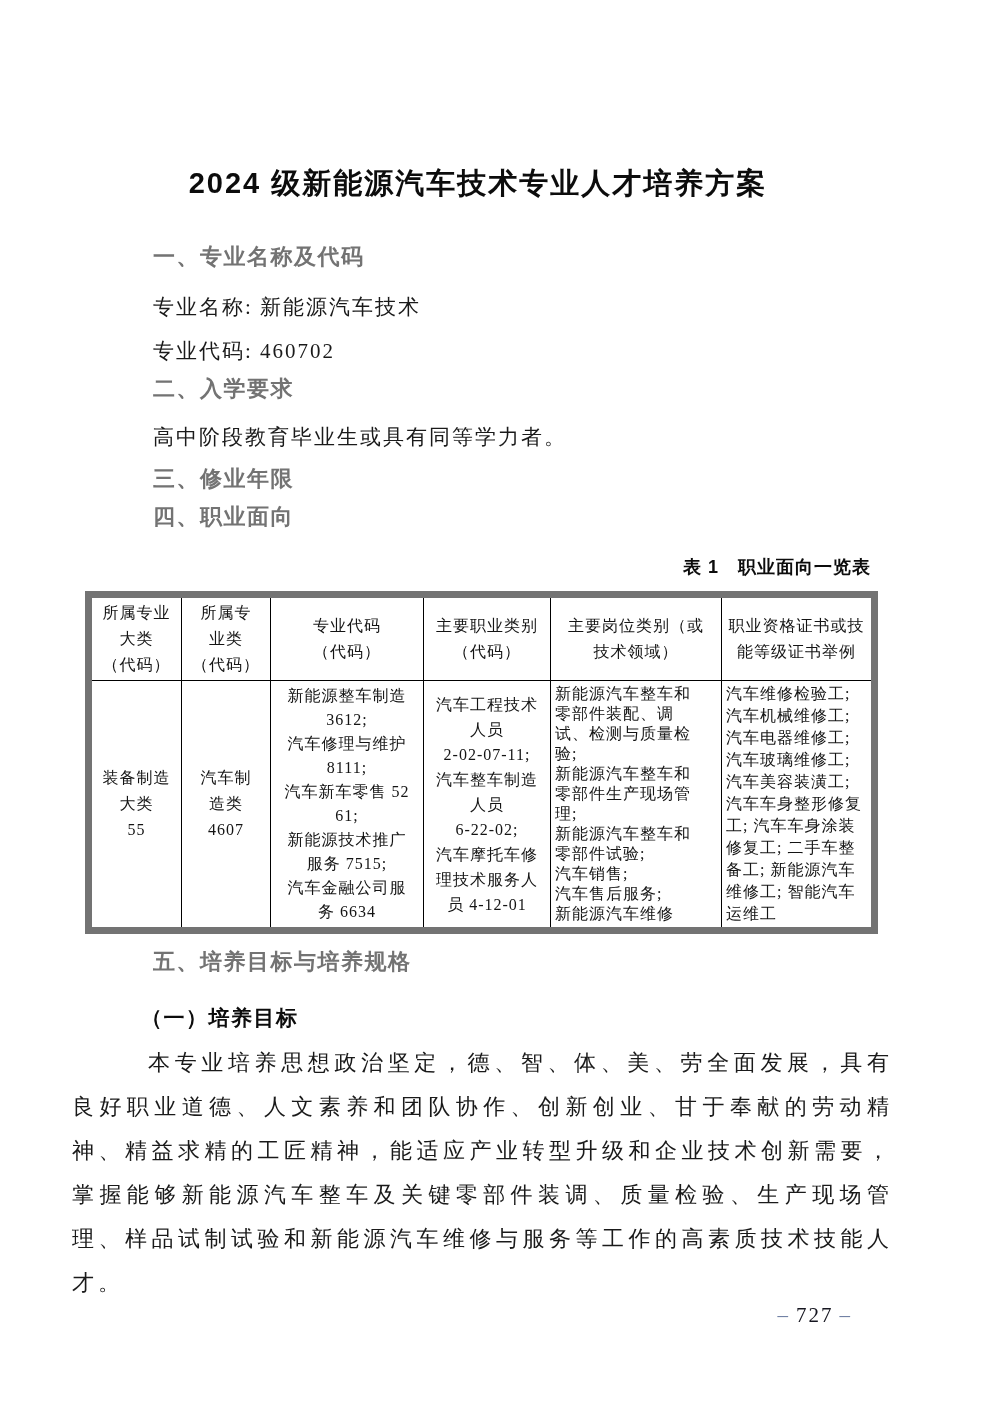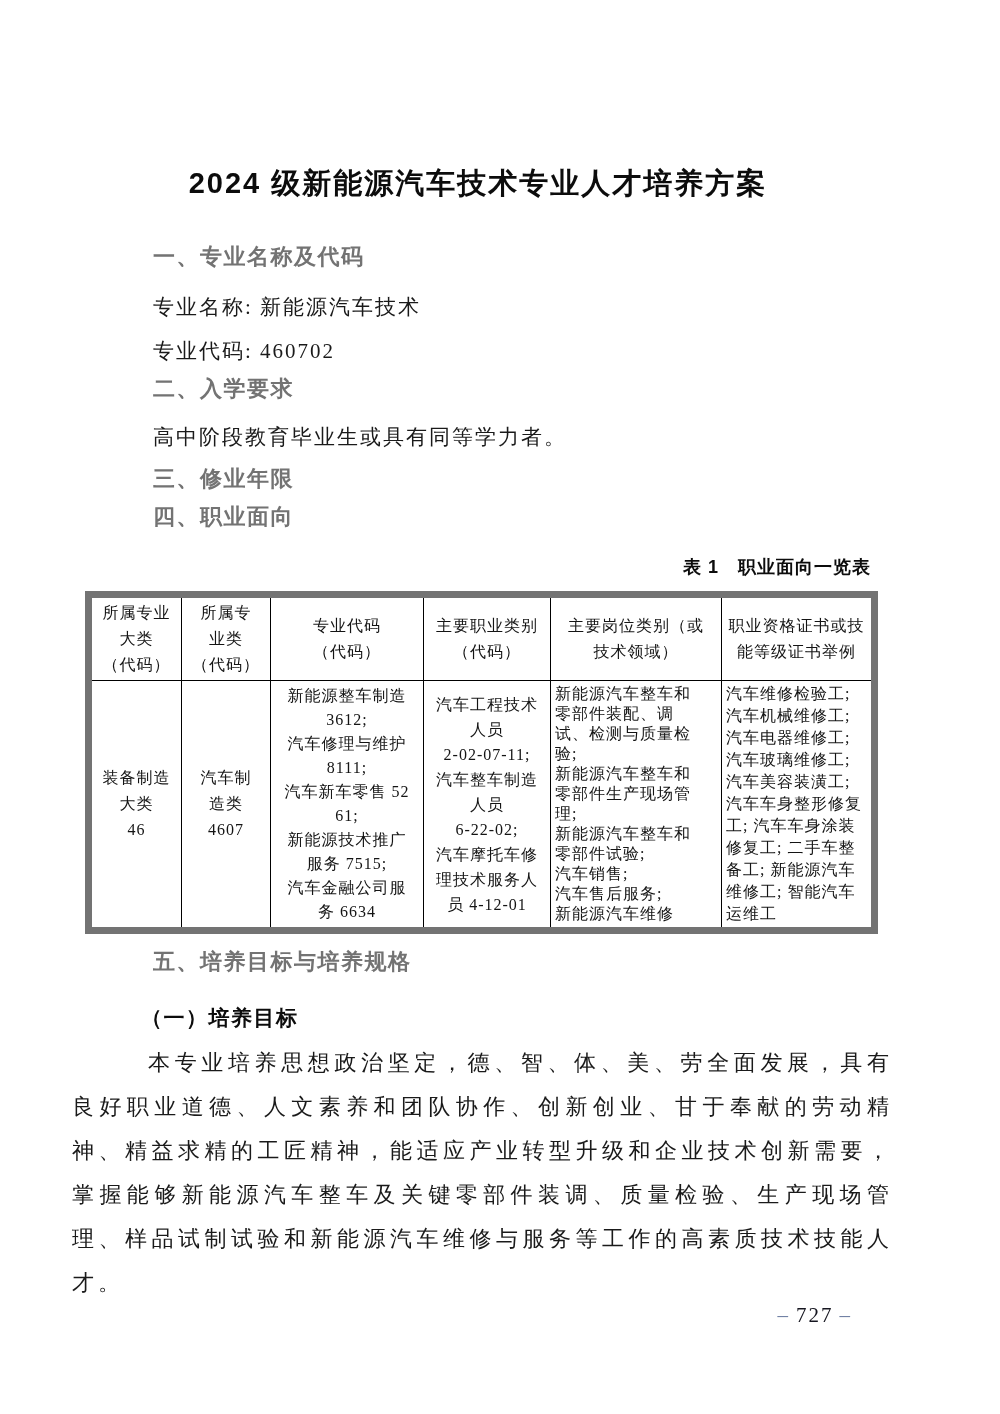--- a/index.html
+++ b/index.html
@@ -165,21 +165,21 @@
           <th class="hcell">主要岗位类别（或
 技术领域）</th>
           <th class="hcell">职业资格证书或技
 能等级证书举例</th>
         </tr>
       </thead>
       <tbody>
         <tr>
           <td class="c1">装备制造
 大类
-46</td>
+55</td>
           <td class="c2">汽车制
 造类
 4607</td>
           <td class="c3">新能源整车制造
 3612;
 汽车修理与维护
 8111;
 汽车新车零售 52
 61;
 新能源技术推广

